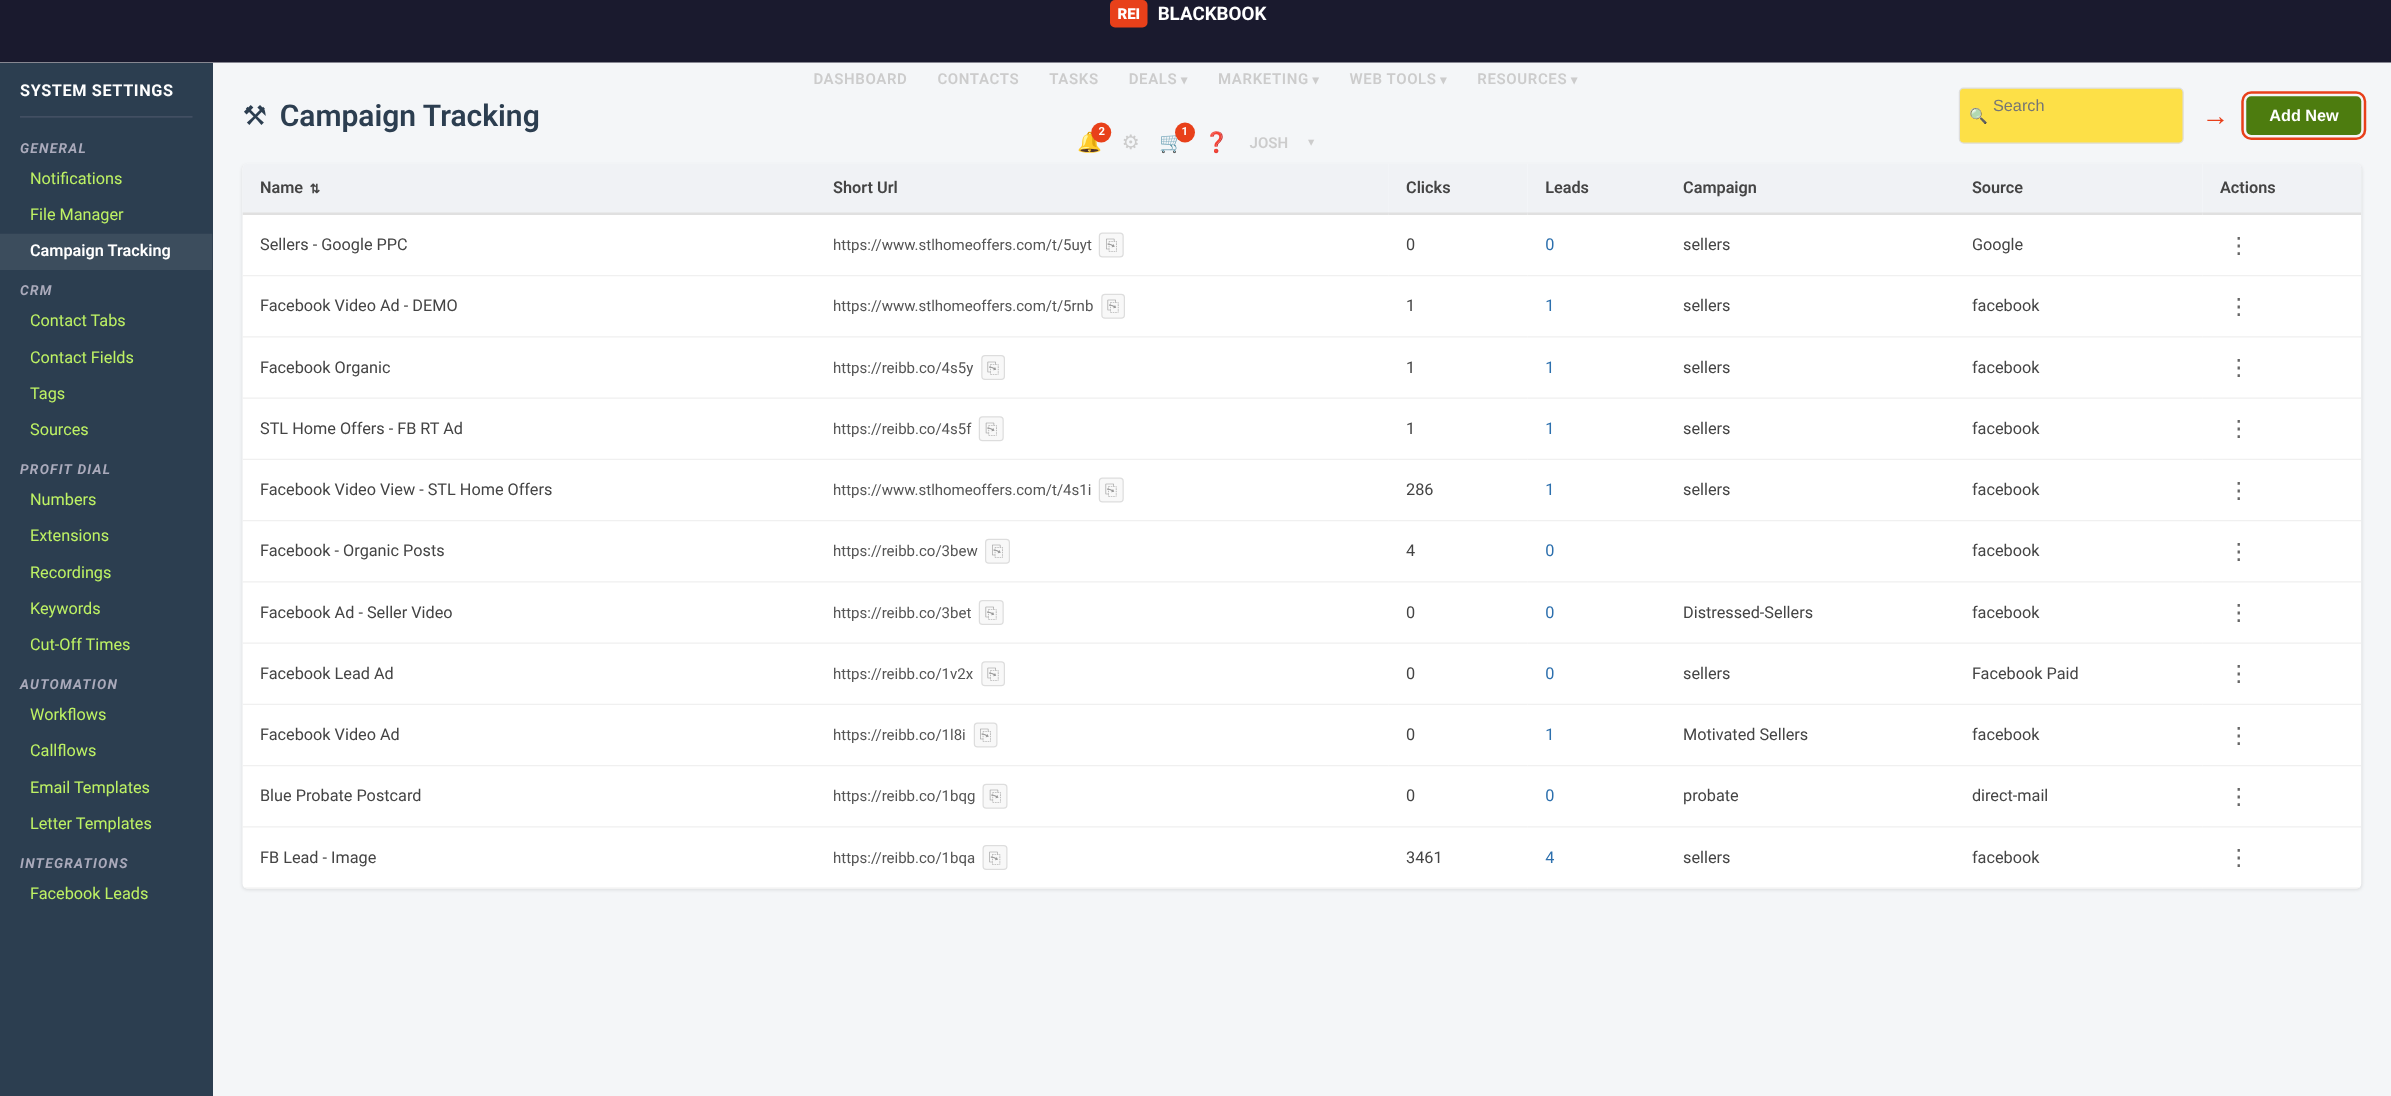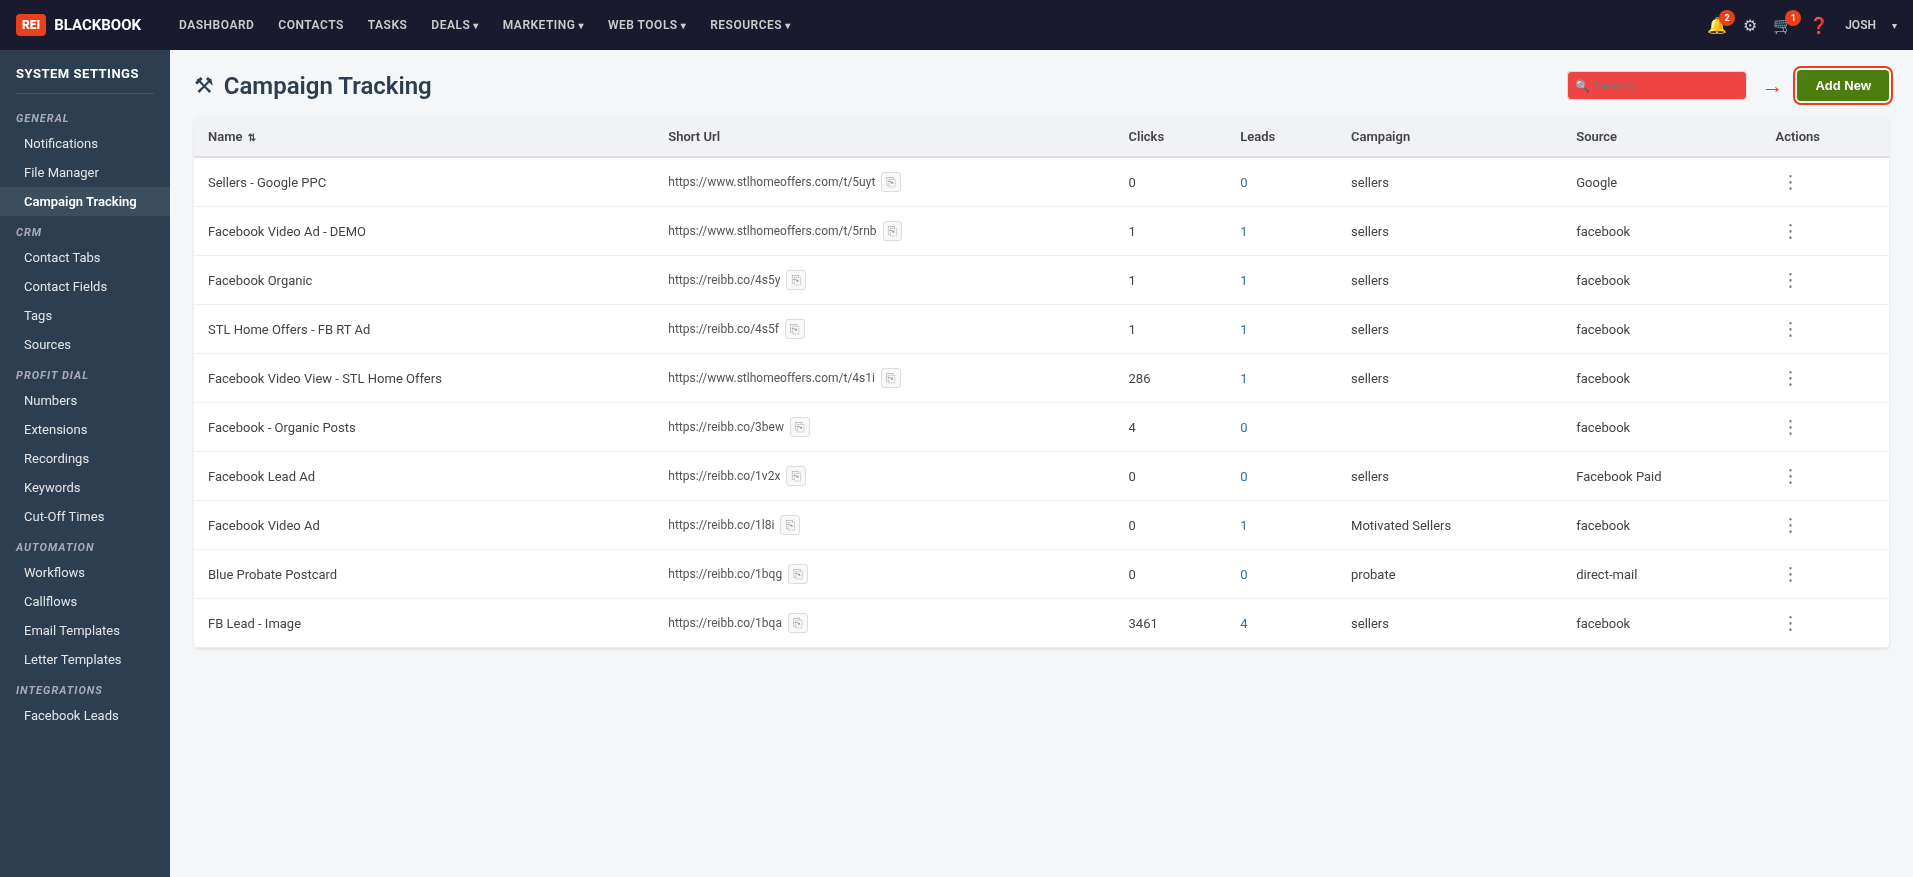--- a/index.html
+++ b/index.html
@@ -5,24 +5,25 @@
     * { box-sizing: border-box; margin: 0; padding: 0; }
     body { font-family: -apple-system, BlinkMacSystemFont, 'Segoe UI', Roboto, sans-serif; font-size: 13px; background: #f4f4f4; color: #333; }
 
     
     .top-nav {
       background: #1a1a2e;
       height: 50px;
       display: flex;
       align-items: center;
       padding: 0 16px;
-      gap: 16px;
+      gap: 28px;
       position: fixed;
       top: 0; left: 0; right: 0;
       z-index: 100;
+      flex-direction: column;
     }
     .brand {
       display: flex;
       align-items: center;
       gap: 8px;
       color: white;
       font-weight: bold;
       font-size: 15px;
       margin-right: 12px;
     }
@@ -116,21 +117,21 @@
       color: #aab;
       font-size: 11px;
       font-weight: 700;
       letter-spacing: 1px;
       padding: 10px 16px 4px;
       text-transform: uppercase;
       font-style: italic;
     }
     .sidebar-item {
       display: block;
-      color: #e5e5e5;
+      color: #bef264;
       text-decoration: none;
       padding: 7px 16px 7px 24px;
       font-size: 13px;
       cursor: pointer;
       white-space: nowrap;
     }
     .sidebar-item.active {
       color: white;
       font-weight: 600;
       background: rgba(255,255,255,0.08);
@@ -175,25 +176,25 @@
     }
     .search-icon-inner {
       position: absolute;
       left: 8px;
       color: #999;
       font-size: 12px;
     }
     .search-input {
       border: 1px solid #ddd;
       border-radius: 4px;
-      padding: 6px 10px 6px 26px;
+      padding: 6px 10px 22px 26px;
       font-size: 13px;
       width: 180px;
       outline: none;
-      background: #ef4444;
+      background: #fde047;
     }
     .search-arrow {
       color: #e8401a;
       font-size: 22px;
       font-weight: bold;
       margin: 0 4px;
     }
     .add-new-btn {
       background: #4d7c0f;
       color: white;
@@ -474,20 +475,38 @@
     <td>
       <a class="leads-link">0</a>
     </td>
     <td></td>
     <td>facebook</td>
     <td>
       <button class="actions-btn">⋮</button>
     </td>
   </tr>
             <tr>
+    <td>Facebook Ad - Seller Video</td>
+    <td>
+      <div class="url-cell">
+        <span>https://reibb.co/3bet</span>
+        <span class="copy-icon" title="Copy">⎘</span>
+      </div>
+    </td>
+    <td>0</td>
+    <td>
+      <a class="leads-link">0</a>
+    </td>
+    <td>Distressed-Sellers</td>
+    <td>facebook</td>
+    <td>
+      <button class="actions-btn">⋮</button>
+    </td>
+  </tr>
+            <tr>
     <td>Facebook Lead Ad</td>
     <td>
       <div class="url-cell">
         <span>https://reibb.co/1v2x</span>
         <span class="copy-icon" title="Copy">⎘</span>
       </div>
     </td>
     <td>0</td>
     <td>
       <a class="leads-link">0</a>

